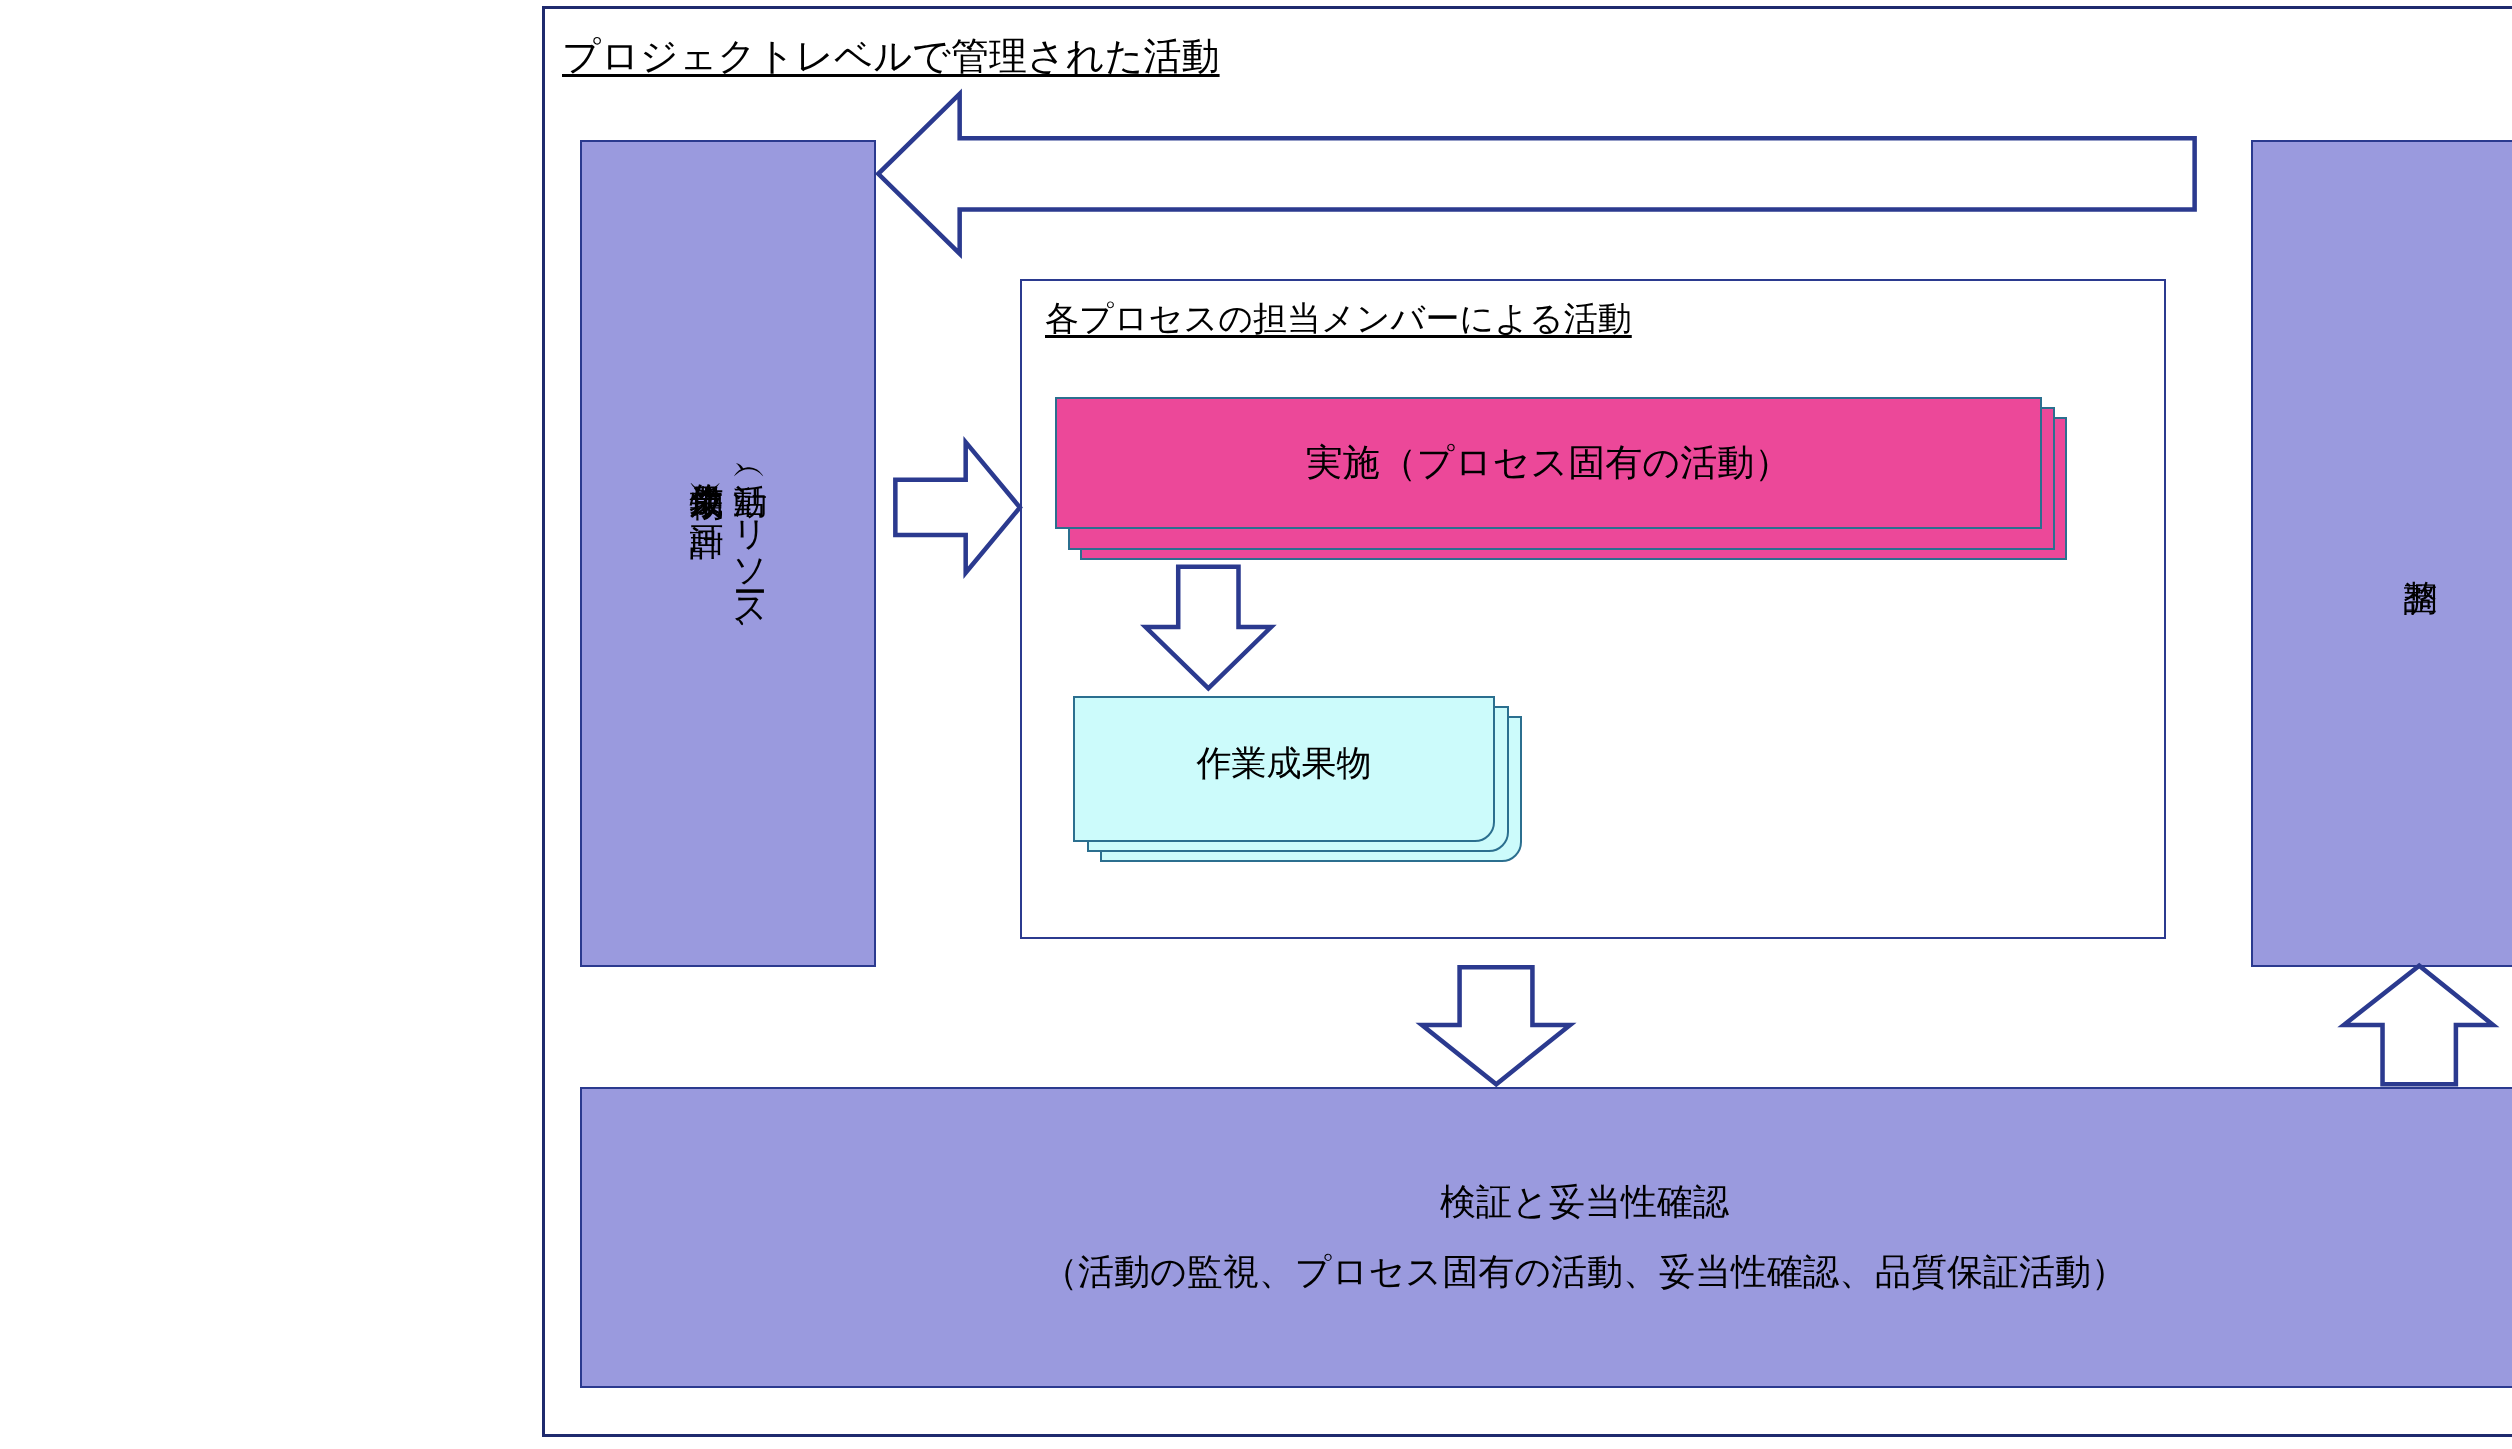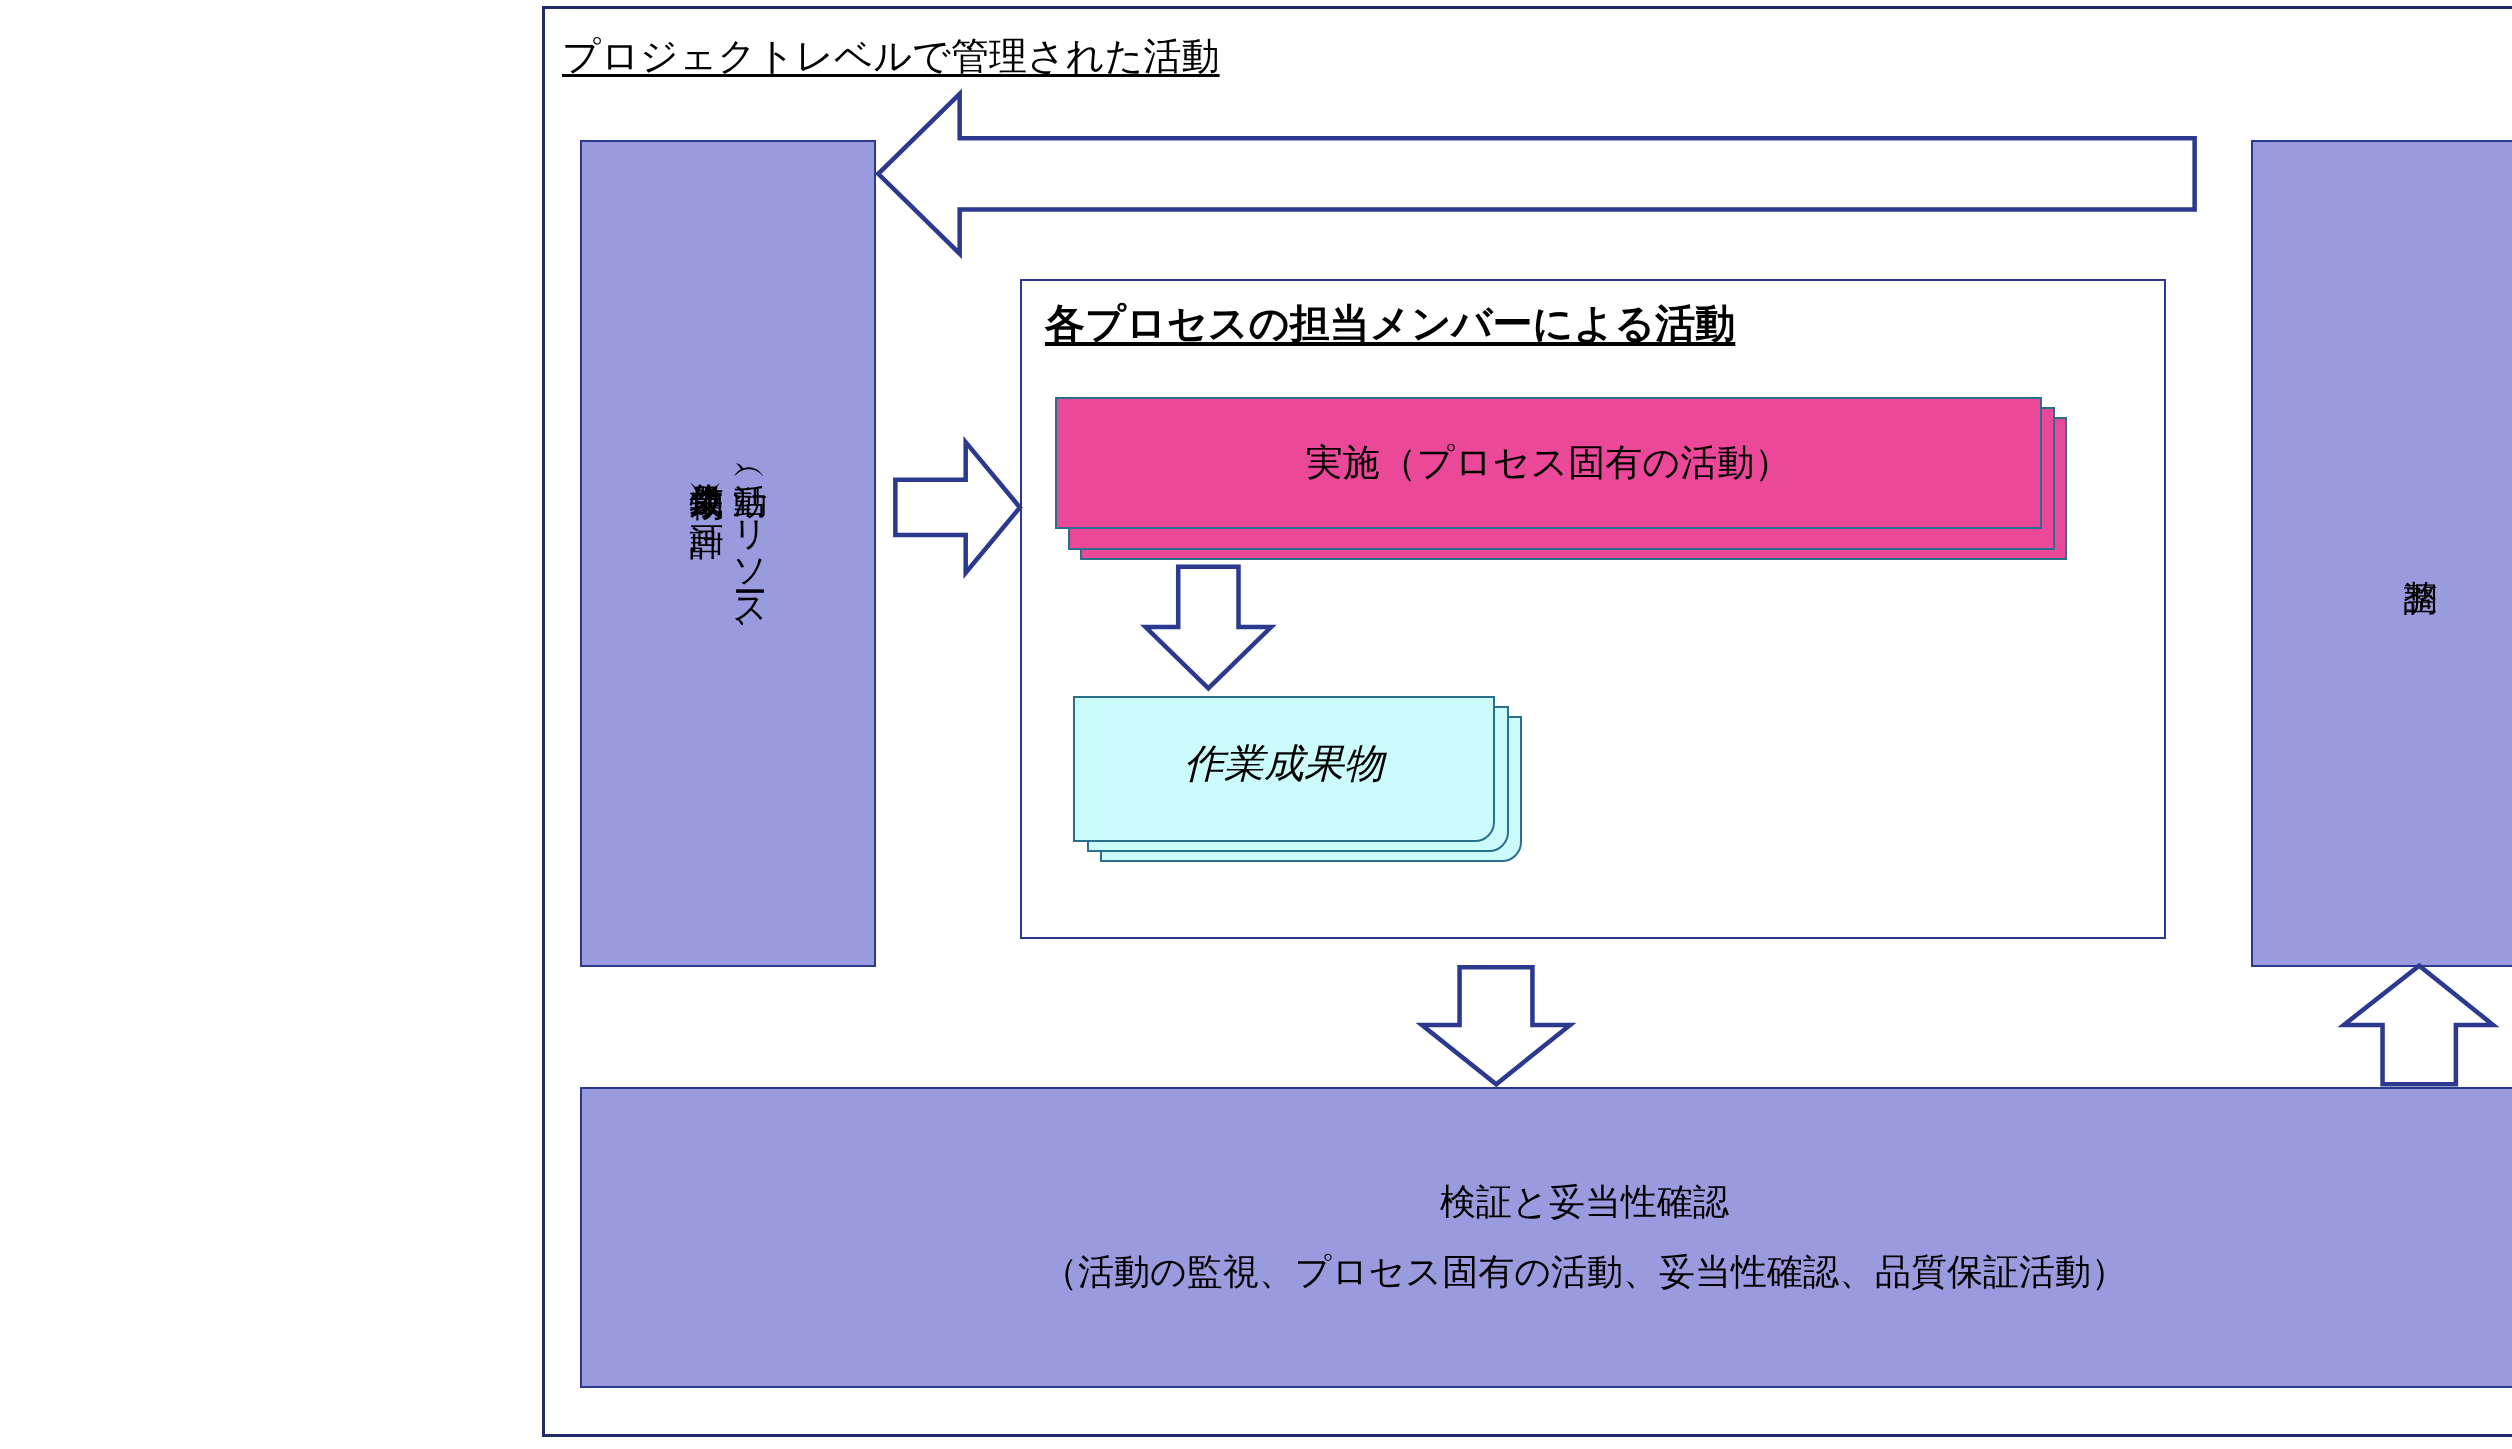--- a/index.html
+++ b/index.html
@@ -103,22 +103,22 @@
     width: 1146px;
     height: 660px;
     border: 2.5px solid #2b3a8f;
     box-sizing: border-box;
     background: #ffffff;
   }
   #inner-title {
     position: absolute;
     left: 1045px;
     top: 296px;
-    font-size: 40px;
-    font-weight: bold;
+    font-size: 34px;
+    font-weight: normal;
     text-decoration: underline;
     text-underline-offset: 4.5px;
     white-space: nowrap;
   }
 
   
   .impl-card {
     position: absolute;
     background: #ec4899;
     border: 2px solid #2b6f8f;
@@ -143,24 +143,23 @@
     box-sizing: border-box;
   }
   #prod-card-3 { left: 1100px; top: 716px; width: 422px; height: 146px; border-radius: 0 0 20px 0; }
   #prod-card-2 { left: 1087px; top: 706px; width: 422px; height: 146px; border-radius: 0 0 20px 0; }
   #prod-card-1 {
     left: 1073px; top: 696px; width: 422px; height: 146px;
     display: flex; align-items: center; justify-content: center;
     border-radius: 0 0 20px 0;
   }
   #prod-card-1 .label {
-    font-size: 40px;
+    font-size: 35px;
     white-space: nowrap;
     transform: translateY(-6px);
-    font-style: italic;
   }
 
   
   #verify-box {
     position: absolute;
     left: 580px;
     top: 1087px;
     width: 2009px;
     height: 301px;
     background: #9a9ade;

